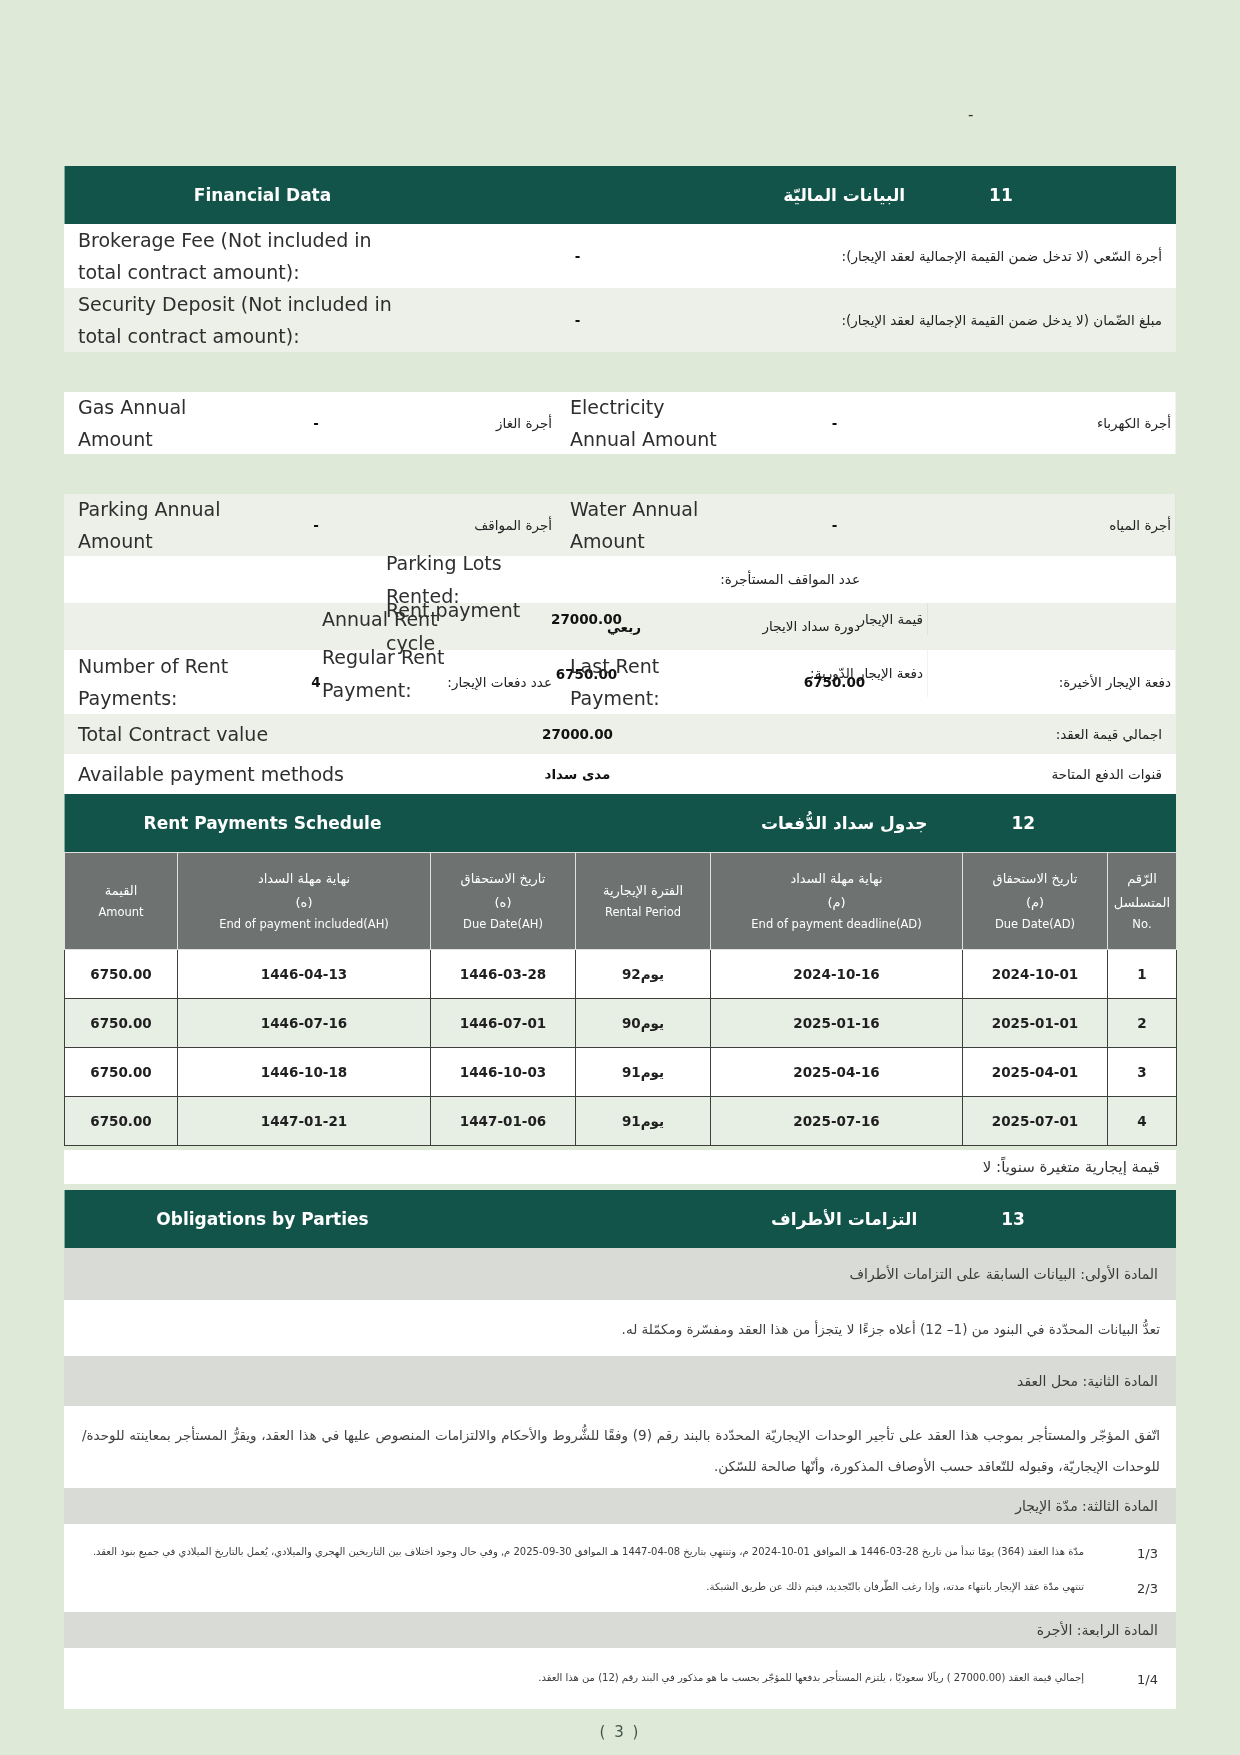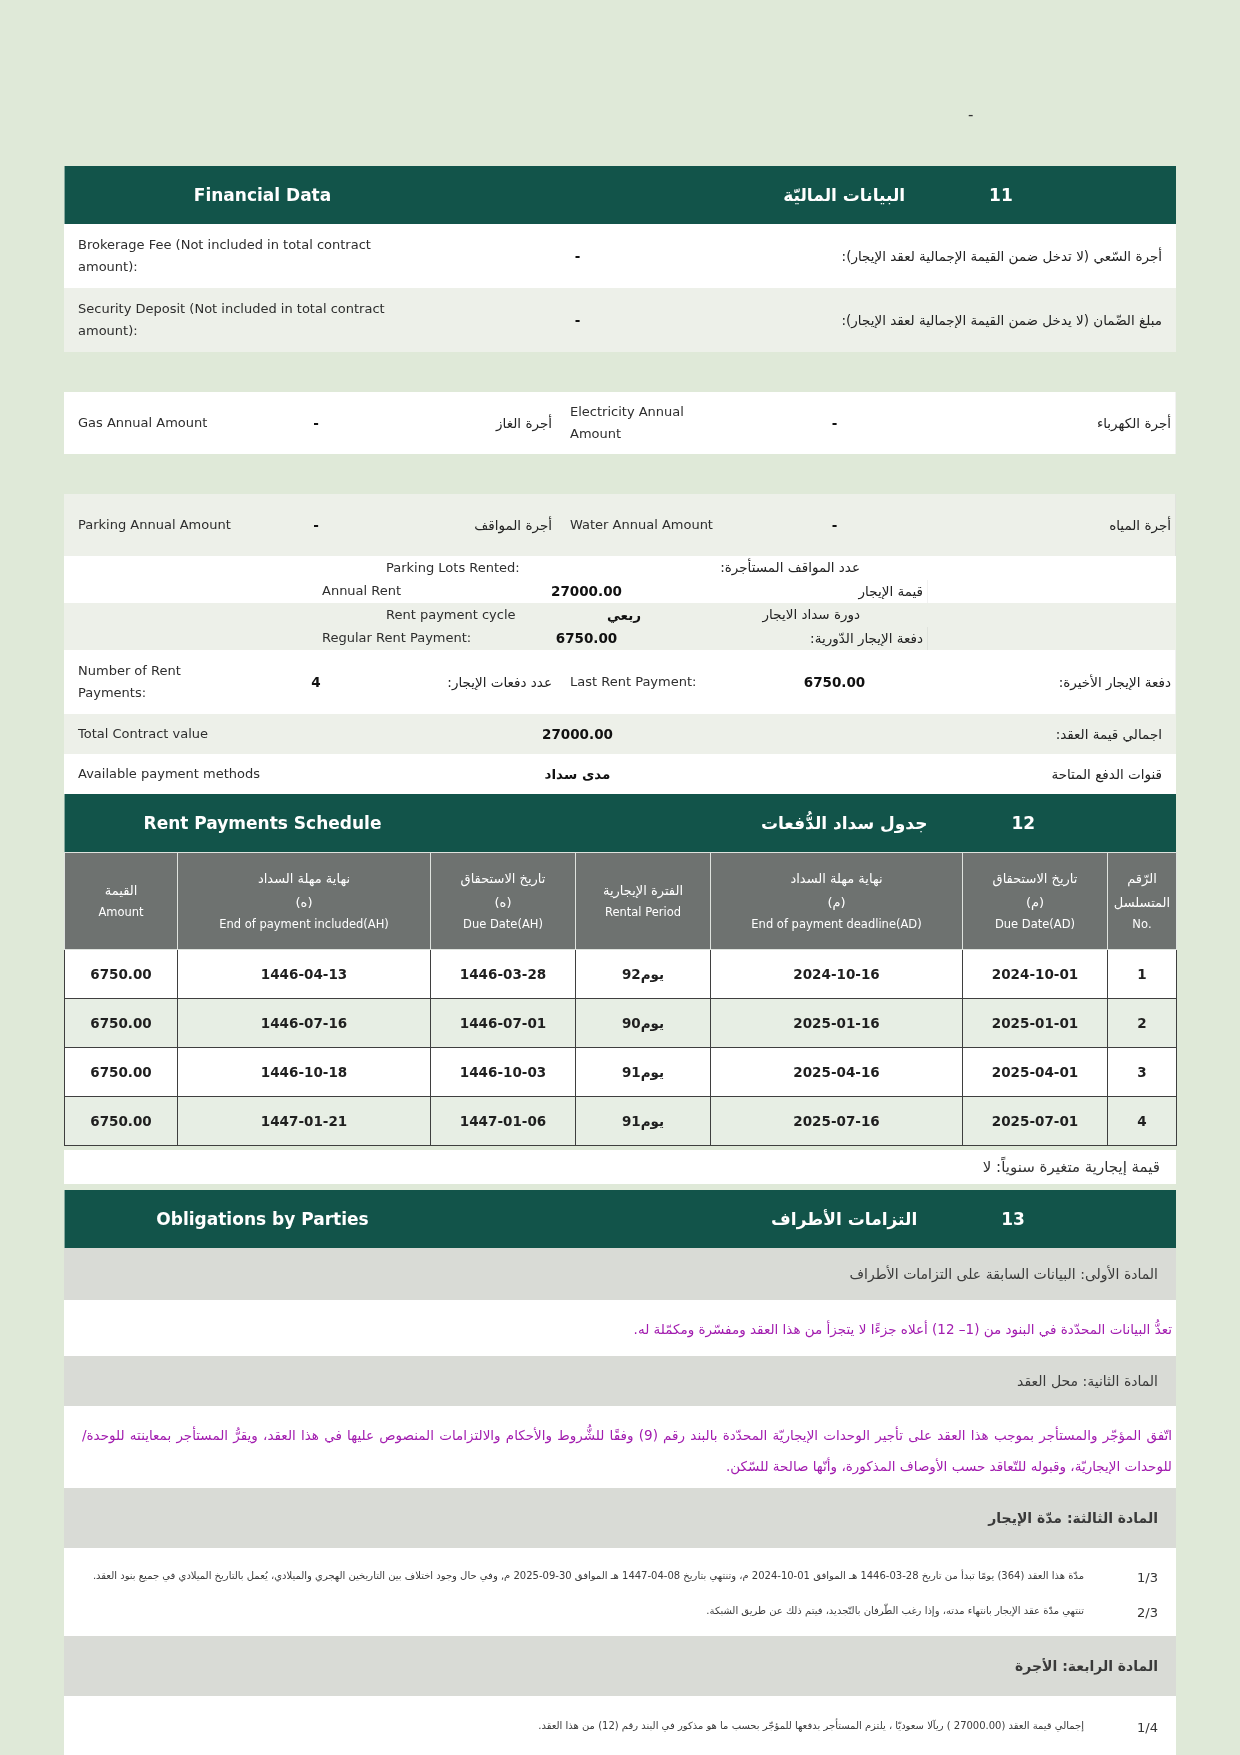--- a/index.html
+++ b/index.html
@@ -19,21 +19,21 @@
   .sec-header .half.en{border-left:1px solid rgba(230,240,230,.55);padding-right:160px;box-sizing:border-box;}
   .sec-header .half.ar{direction:rtl;gap:84px;}
   .sec-title{color:#fff;font-weight:bold;font-size:17px;}
   .sec-num{color:#fff;font-weight:bold;font-size:17px;}
   .mt6{margin-top:6px;}
 
   
   .fin-row{display:flex;align-items:center;background:#fff;}
   .fin-row.alt{background:#edf0e9;}
   .h64{height:64px;}.h62{height:62px;margin-top:40px;}.h44{height:47px;flex-direction:column;}.h40{height:40px;}
-  .lab-en{font-size:13px;color:#2e2e2e;line-height:1.7;}
+  .lab-en{font-size:19px;color:#2e2e2e;line-height:1.7;}
   .lab-ar{font-size:13.5px;color:#222;direction:rtl;text-align:right;line-height:1.7;}
   .val{font-size:13.5px;font-weight:bold;color:#111;text-align:center;}
   .full .lab-en{width:345px;padding-left:14px;box-sizing:border-box;}
   .full .val{flex:1;}
   .full .lab-ar{width:430px;padding-right:14px;box-sizing:border-box;}
   .halfcell{display:flex;align-items:center;height:100%;box-sizing:border-box;}
   .halfcell.l{width:496px;}
   .halfcell.r{width:616px;border-right:1px solid rgba(0,0,0,0.05);}
   .halfcell.l .lab-en{width:180px;padding-left:14px;box-sizing:border-box;}
   .halfcell.l .val{flex:1;}
@@ -65,25 +65,25 @@
     margin-top:4px;height:34px;background:#fff;direction:rtl;
     display:flex;align-items:center;padding-right:16px;box-sizing:border-box;
     font-size:15px;color:#333;
   }
 
   
   .bar{
     background:#d9dbd6;direction:rtl;display:flex;align-items:center;
     padding-right:18px;box-sizing:border-box;font-size:14px;color:#3a3a3a;
   }
-  .bar.h52{height:52px;}.bar.h50{height:50px;}.bar.h48{height:60px;font-weight:bold;}
+  .bar.h52{height:52px;}.bar.h50{height:50px;}.bar.h48{height:36px;}
   .para{
     background:#fff;direction:rtl;text-align:justify;
-    padding:14px 4px 10px 18px;box-sizing:border-box;
-    font-size:13.5px;color:#a21caf;line-height:2.3;
+    padding:14px 16px 10px 18px;box-sizing:border-box;
+    font-size:13.5px;color:#404040;line-height:2.3;
   }
   .para.h56{height:56px;}.para.h82{height:82px;}
   .block{background:#fff;padding:10px 0 8px 0;}
   .clause{display:flex;direction:rtl;gap:34px;padding:6px 18px;align-items:flex-start;}
   .clause .cnum{font-size:13px;color:#333;flex:0 0 40px;padding-top:6px;}
   .clause .ctext{flex:1;font-size:10px;color:#3a3a3a;line-height:2.3;text-align:justify;}
 
   .footer{margin-top:14px;text-align:center;font-size:15px;color:#41564a;letter-spacing:2px;}
 </style>
 </head>

